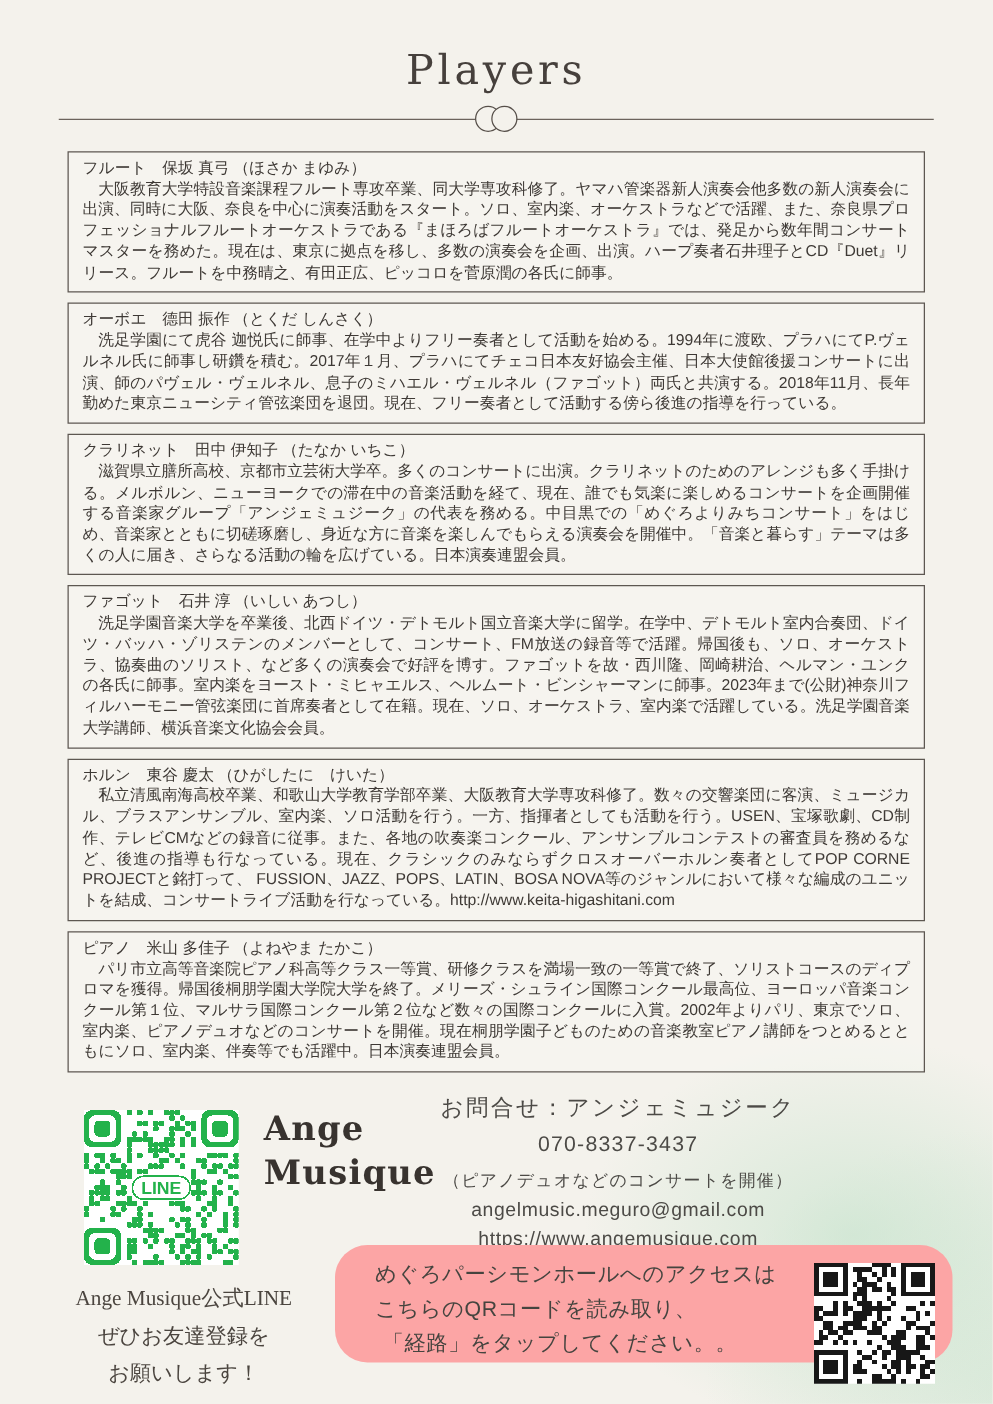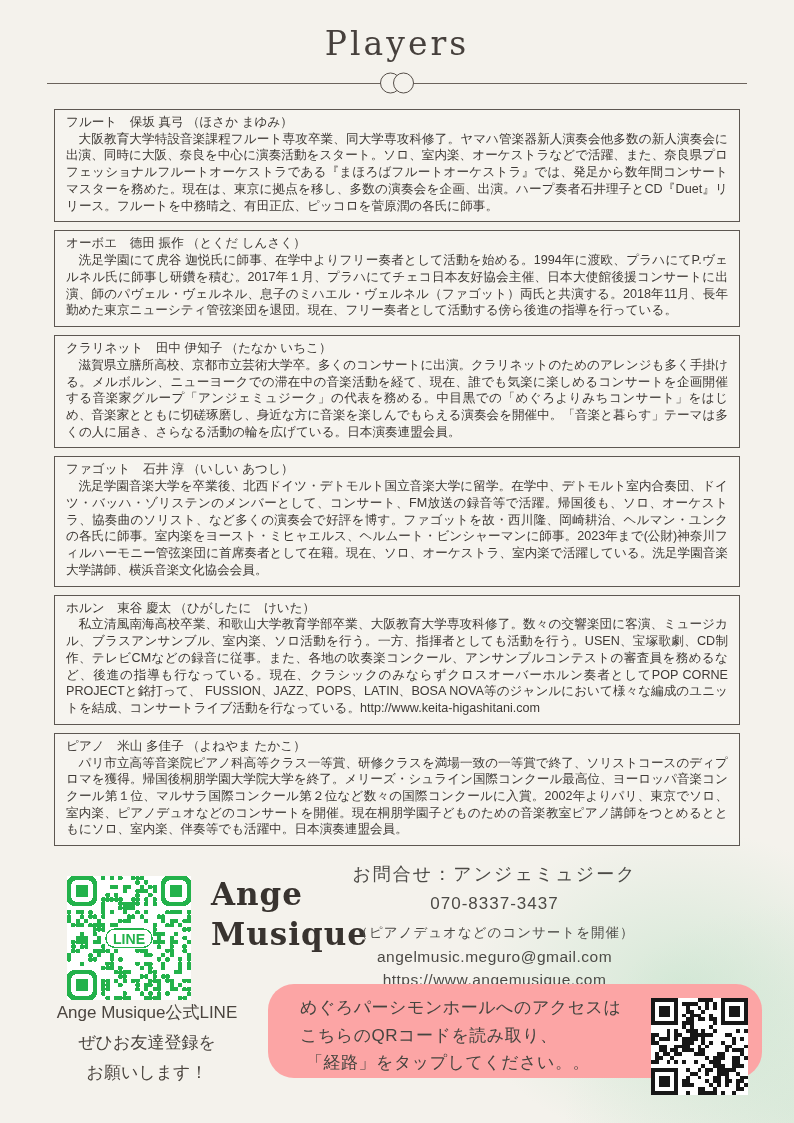--- a/index.html
+++ b/index.html
@@ -4,21 +4,21 @@
 <style>
   html,body{margin:0;padding:0;}
   body{
     width:794px;height:1123px;position:relative;overflow:hidden;
     font-family:"Liberation Sans",sans-serif;color:#403b37;
     background:
       radial-gradient(300px 220px at 86% 88%, rgba(188,224,198,.55), rgba(188,224,198,0) 72%),
       radial-gradient(340px 300px at 101% 99%, rgba(188,224,198,.45), rgba(188,224,198,0) 70%),
       #f4f2ec;
   }
-  .page{padding-top:24px;}
+  .page{padding-top:36px;}
   h1.title{
     margin:0;text-align:center;font-family:"DejaVu Serif","Liberation Serif",serif;
     font-weight:400;font-size:33px;letter-spacing:3px;color:#46403c;
   }
   .divider{position:relative;width:700px;margin:8px auto 14px;height:24px;}
   .divider::before{
     content:"";position:absolute;left:0;right:0;top:50%;height:0;
     border-top:1.3px solid #6b635c;
   }
   .rings{position:absolute;left:50%;top:50%;transform:translate(-50%,-50%);
@@ -38,31 +38,31 @@
   .bio{margin:0;text-indent:1em;}
   .plain-link{color:#3e3935;text-decoration:none;}
   
   .footer{position:relative;height:250px;margin-top:4px;}
   .line-qr{position:absolute;left:67px;top:20px;width:124px;height:128px;}
   .map-qr{position:absolute;left:651px;top:144px;width:97px;height:97px;}
   svg.qr{display:block;width:100%;height:100%;shape-rendering:crispEdges;}
   .logo{
     position:absolute;left:211px;top:20px;
     font-family:"DejaVu Serif","Liberation Serif",serif;font-weight:bold;
-    font-size:31px;line-height:1.3;color:#38332f;letter-spacing:1px;
+    font-size:27px;line-height:1.3;color:#38332f;letter-spacing:1px;
   }
   .contact{position:absolute;left:322px;top:8px;width:345px;text-align:center;color:#4c4a46;}
   .contact .heading{font-size:18px;letter-spacing:2px;margin-bottom:8px;}
   .contact .phone{font-size:17px;letter-spacing:1px;margin-bottom:10px;}
   .contact .note{font-size:13.5px;letter-spacing:1px;margin-bottom:6px;}
   .contact .mail,.contact .site{font-size:15.5px;letter-spacing:.5px;margin-bottom:5px;}
   .contact a{color:#4c4a46;text-decoration:none;}
   .line-promo{
-    position:absolute;left:22px;top:144px;width:250px;text-align:center;
-    font-family:Liberation Sans, sans-serif;
+    position:absolute;left:22px;top:158px;width:250px;text-align:center;
+    font-family:Liberation Serif, serif;
     font-size:17px;line-height:1.75;color:#4b453f;
   }
   .access-box{
     position:absolute;left:268px;top:130px;width:494px;height:94px;
     background:#fca5a5;border-radius:26px;box-sizing:border-box;
     padding:10px 0 0 32px;
   }
   .access-box .aline{font-size:17px;line-height:1.62;color:#45443f;letter-spacing:.5px;}
   .access-box .aline:last-child{padding-left:6px;}
 </style>

